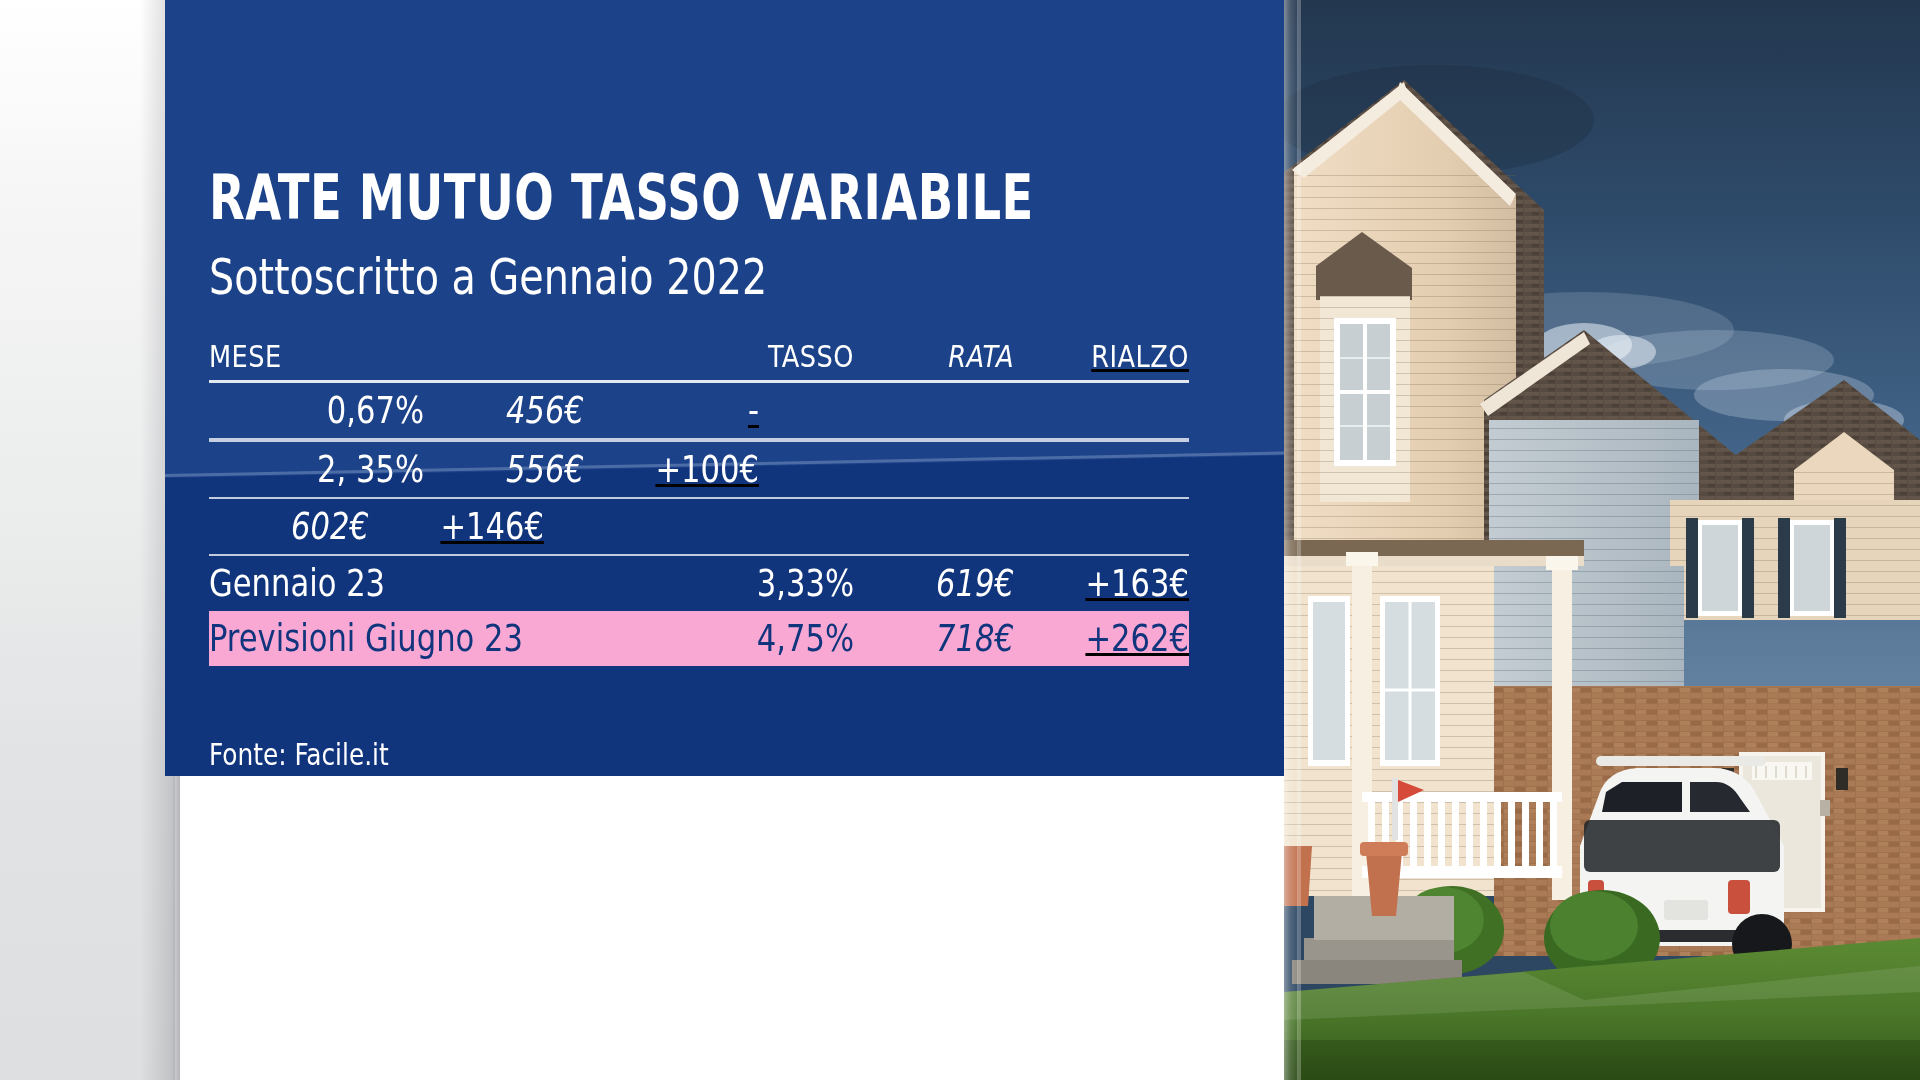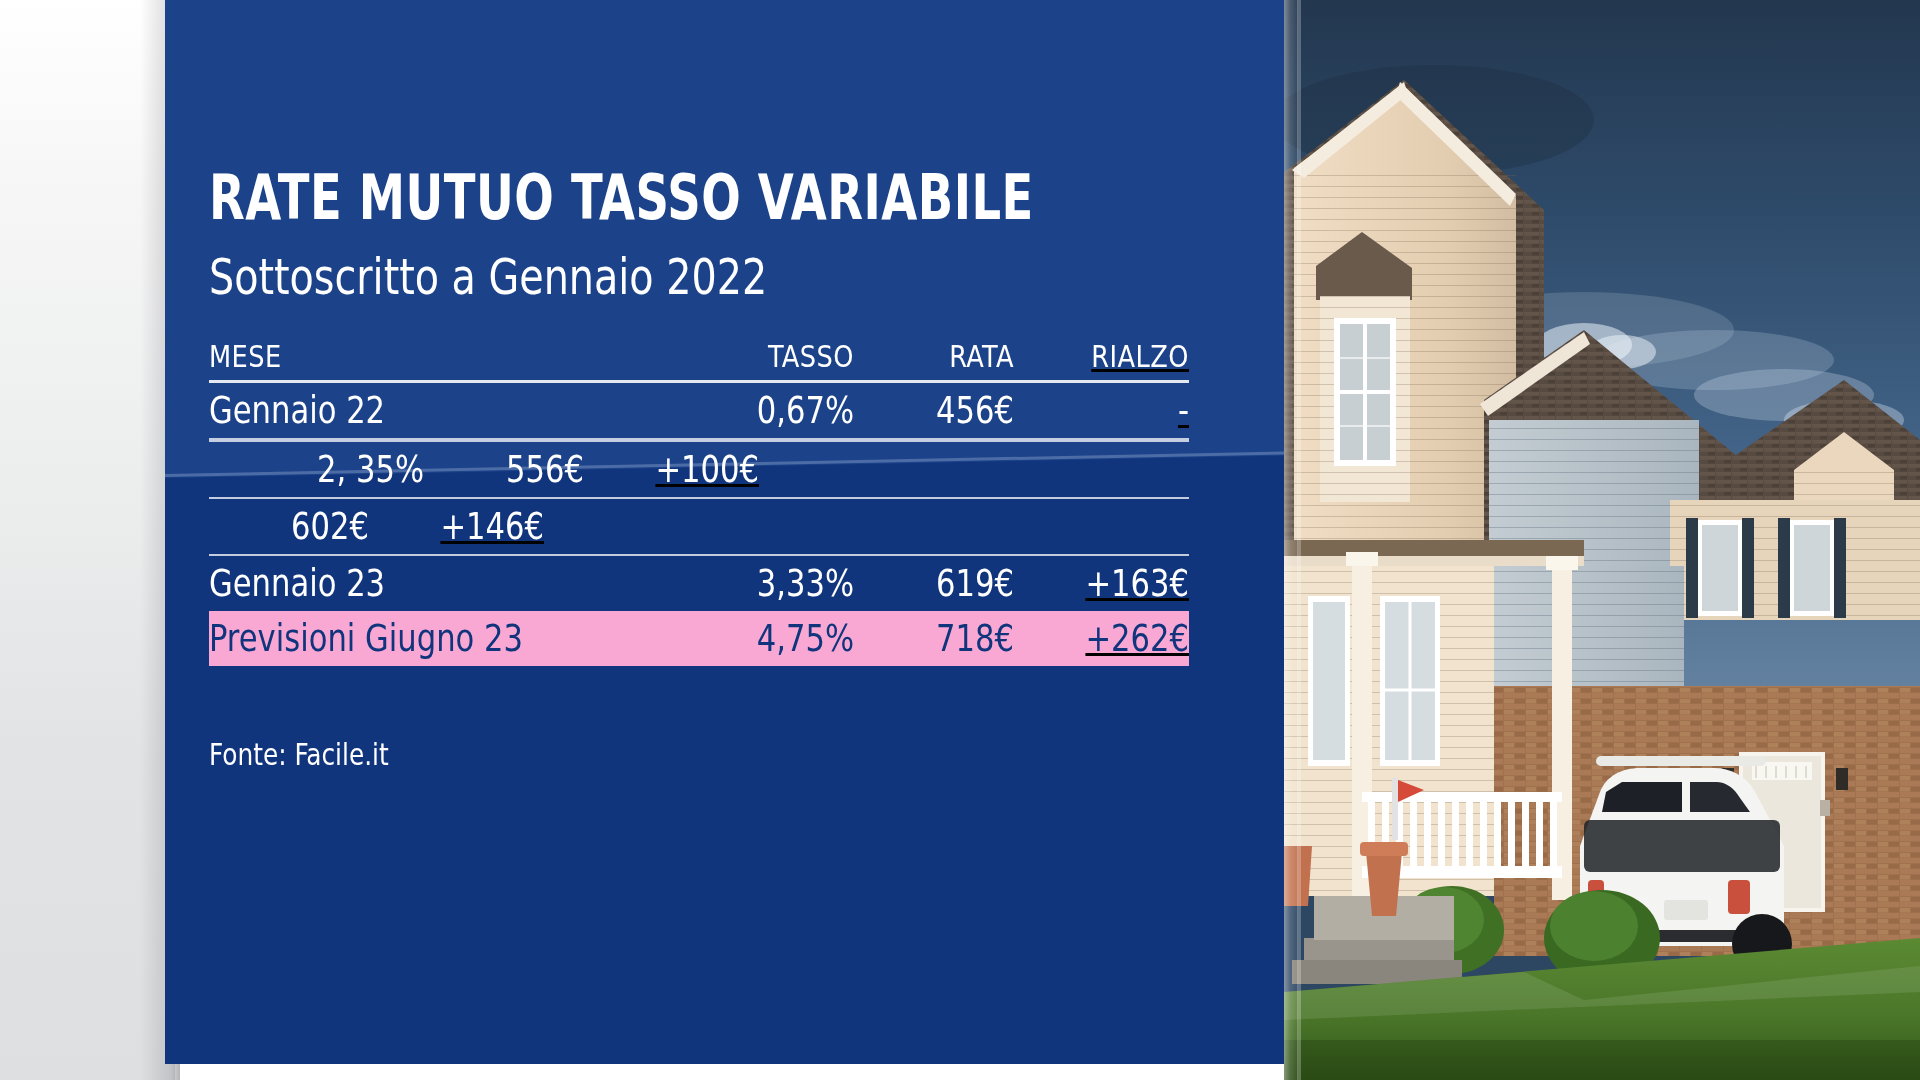--- a/index.html
+++ b/index.html
@@ -8,21 +8,21 @@
 
   #stage{position:relative;width:1920px;height:1080px;overflow:hidden;}
 
   
   .left-strip{position:absolute;left:0;top:0;width:175px;height:1080px;
     background:linear-gradient(180deg,#ffffff 0%,#f6f6f6 18%,#eceded 45%,#e2e3e4 70%,#dedfe0 100%);}
   .left-strip-shadow{position:absolute;left:140px;top:0;width:40px;height:1080px;
     background:linear-gradient(90deg,rgba(150,150,155,0) 0%,rgba(130,130,138,0.30) 78%,rgba(90,90,100,0.45) 100%);}
 
   
-  .panel{position:absolute;left:165px;top:0;width:1119px;height:1064px;
+  .panel{position:absolute;left:165px;top:0;width:1119px;height:776px;
     background:#11357d;overflow:hidden;}
   .panel-band{position:absolute;left:-200px;top:0;width:1500px;height:482px;
     background:#1c4289;
     transform:rotate(-1.15deg);transform-origin:left top;}
   .panel-band-edge{position:absolute;left:-200px;top:478px;width:1500px;height:3px;
     background:rgba(190,205,235,0.30);transform:rotate(-1.15deg);transform-origin:left top;}
 
   .content{position:absolute;left:0;top:0;width:1119px;height:1080px;}
 
   .title{position:absolute;left:44px;top:166px;
@@ -38,21 +38,21 @@
 
   
   .table{position:absolute;left:44px;top:332px;width:980px;}
   .trow{display:flex;align-items:center;height:55px;position:relative;}
   .trow.header{height:48px;}
   .rule{height:3px;background:rgba(255,255,255,0.88);width:980px;}
   .rule.thin{height:2px;background:rgba(255,255,255,0.75);}
 
   .c-mese{width:430px;text-align:left;}
   .c-tasso{width:215px;text-align:right;}
-  .c-rata{width:160px;text-align:right;}
+  .c-rata{width:160px;text-align:right;font-style:italic;}
   .c-rialzo{width:175px;text-align:right;text-decoration:underline;}
 
   .trow span{
     font-family:"Liberation Sans Narrow","DejaVu Sans Condensed","Liberation Sans",sans-serif;
     font-weight:400;font-size:37px;line-height:40px;color:#ffffff;white-space:nowrap;
     display:block;transform:scaleX(0.92);transform-origin:inherit;}
   .c-mese span{transform-origin:left center;}
   .c-tasso span,.c-rata span,.c-rialzo span{transform-origin:right center;}
   .trow.header span{font-size:31px;letter-spacing:0.5px;}
 
@@ -295,23 +295,20 @@
           <div class="c-rata">
               <span>RATA</span>
             </div>
           <div class="c-rialzo">
               <span>RIALZO</span>
             </div>
         </div>
         <div class="rule"></div>
 
         <div class="trow">
-          <div class="c-mese">
-              <span>Gennaio 22</span>
-            </div>
           <div class="c-tasso">
               <span>0,67%</span>
             </div>
           <div class="c-rata">
               <span>456€</span>
             </div>
           <div class="c-rialzo">
               <span>-</span>
             </div>
         </div>

